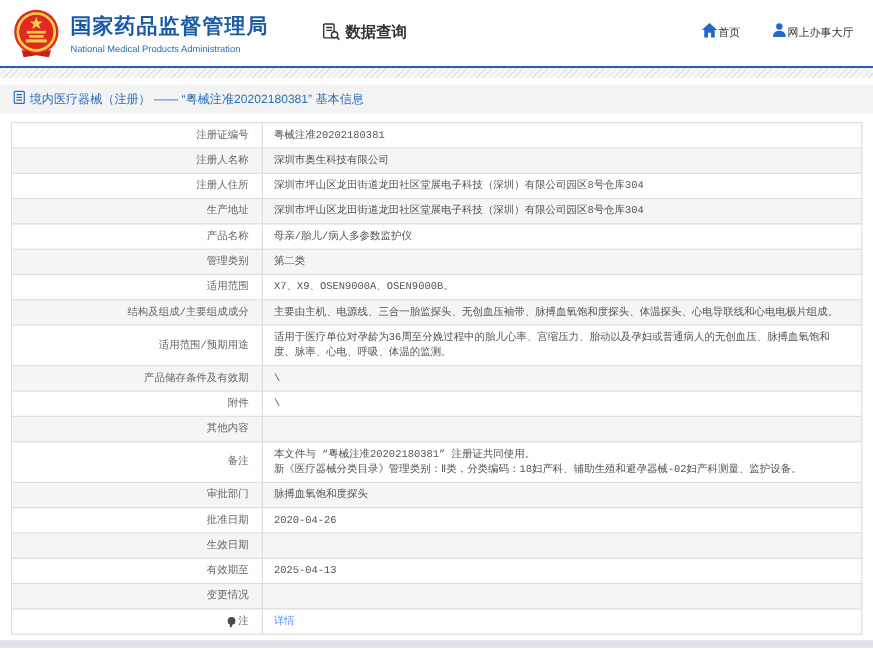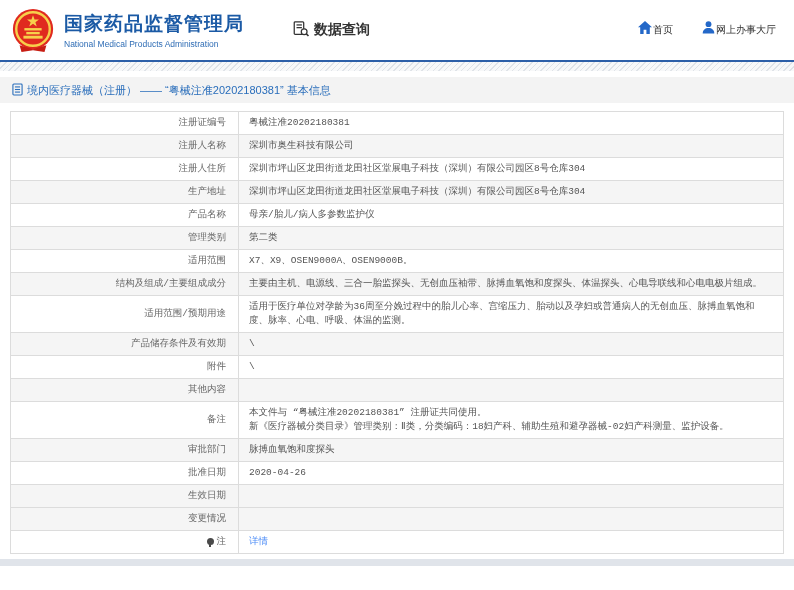--- a/index.html
+++ b/index.html
@@ -180,20 +180,24 @@
     <td class="value"><span>脉搏血氧饱和度探头</span></td>
   </tr>
       <tr>
     <td class="label"><span>批准日期</span></td>
     <td class="value"><span>2020-04-26</span></td>
   </tr>
       <tr class="alt">
     <td class="label"><span>生效日期</span></td>
     <td class="value"><span></span></td>
   </tr>
+      <tr>
+    <td class="label"><span>有效期至</span></td>
+    <td class="value"><span>2025-04-13</span></td>
+  </tr>
       <tr class="alt">
     <td class="label"><span>变更情况</span></td>
     <td class="value"><span></span></td>
   </tr>
       <tr>
     <td class="label"><span class="note-ico"></span><span>注</span></td>
     <td class="value"><a href="#" class="detail-link">详情</a></td>
   </tr>
     </tbody>
 </table>

